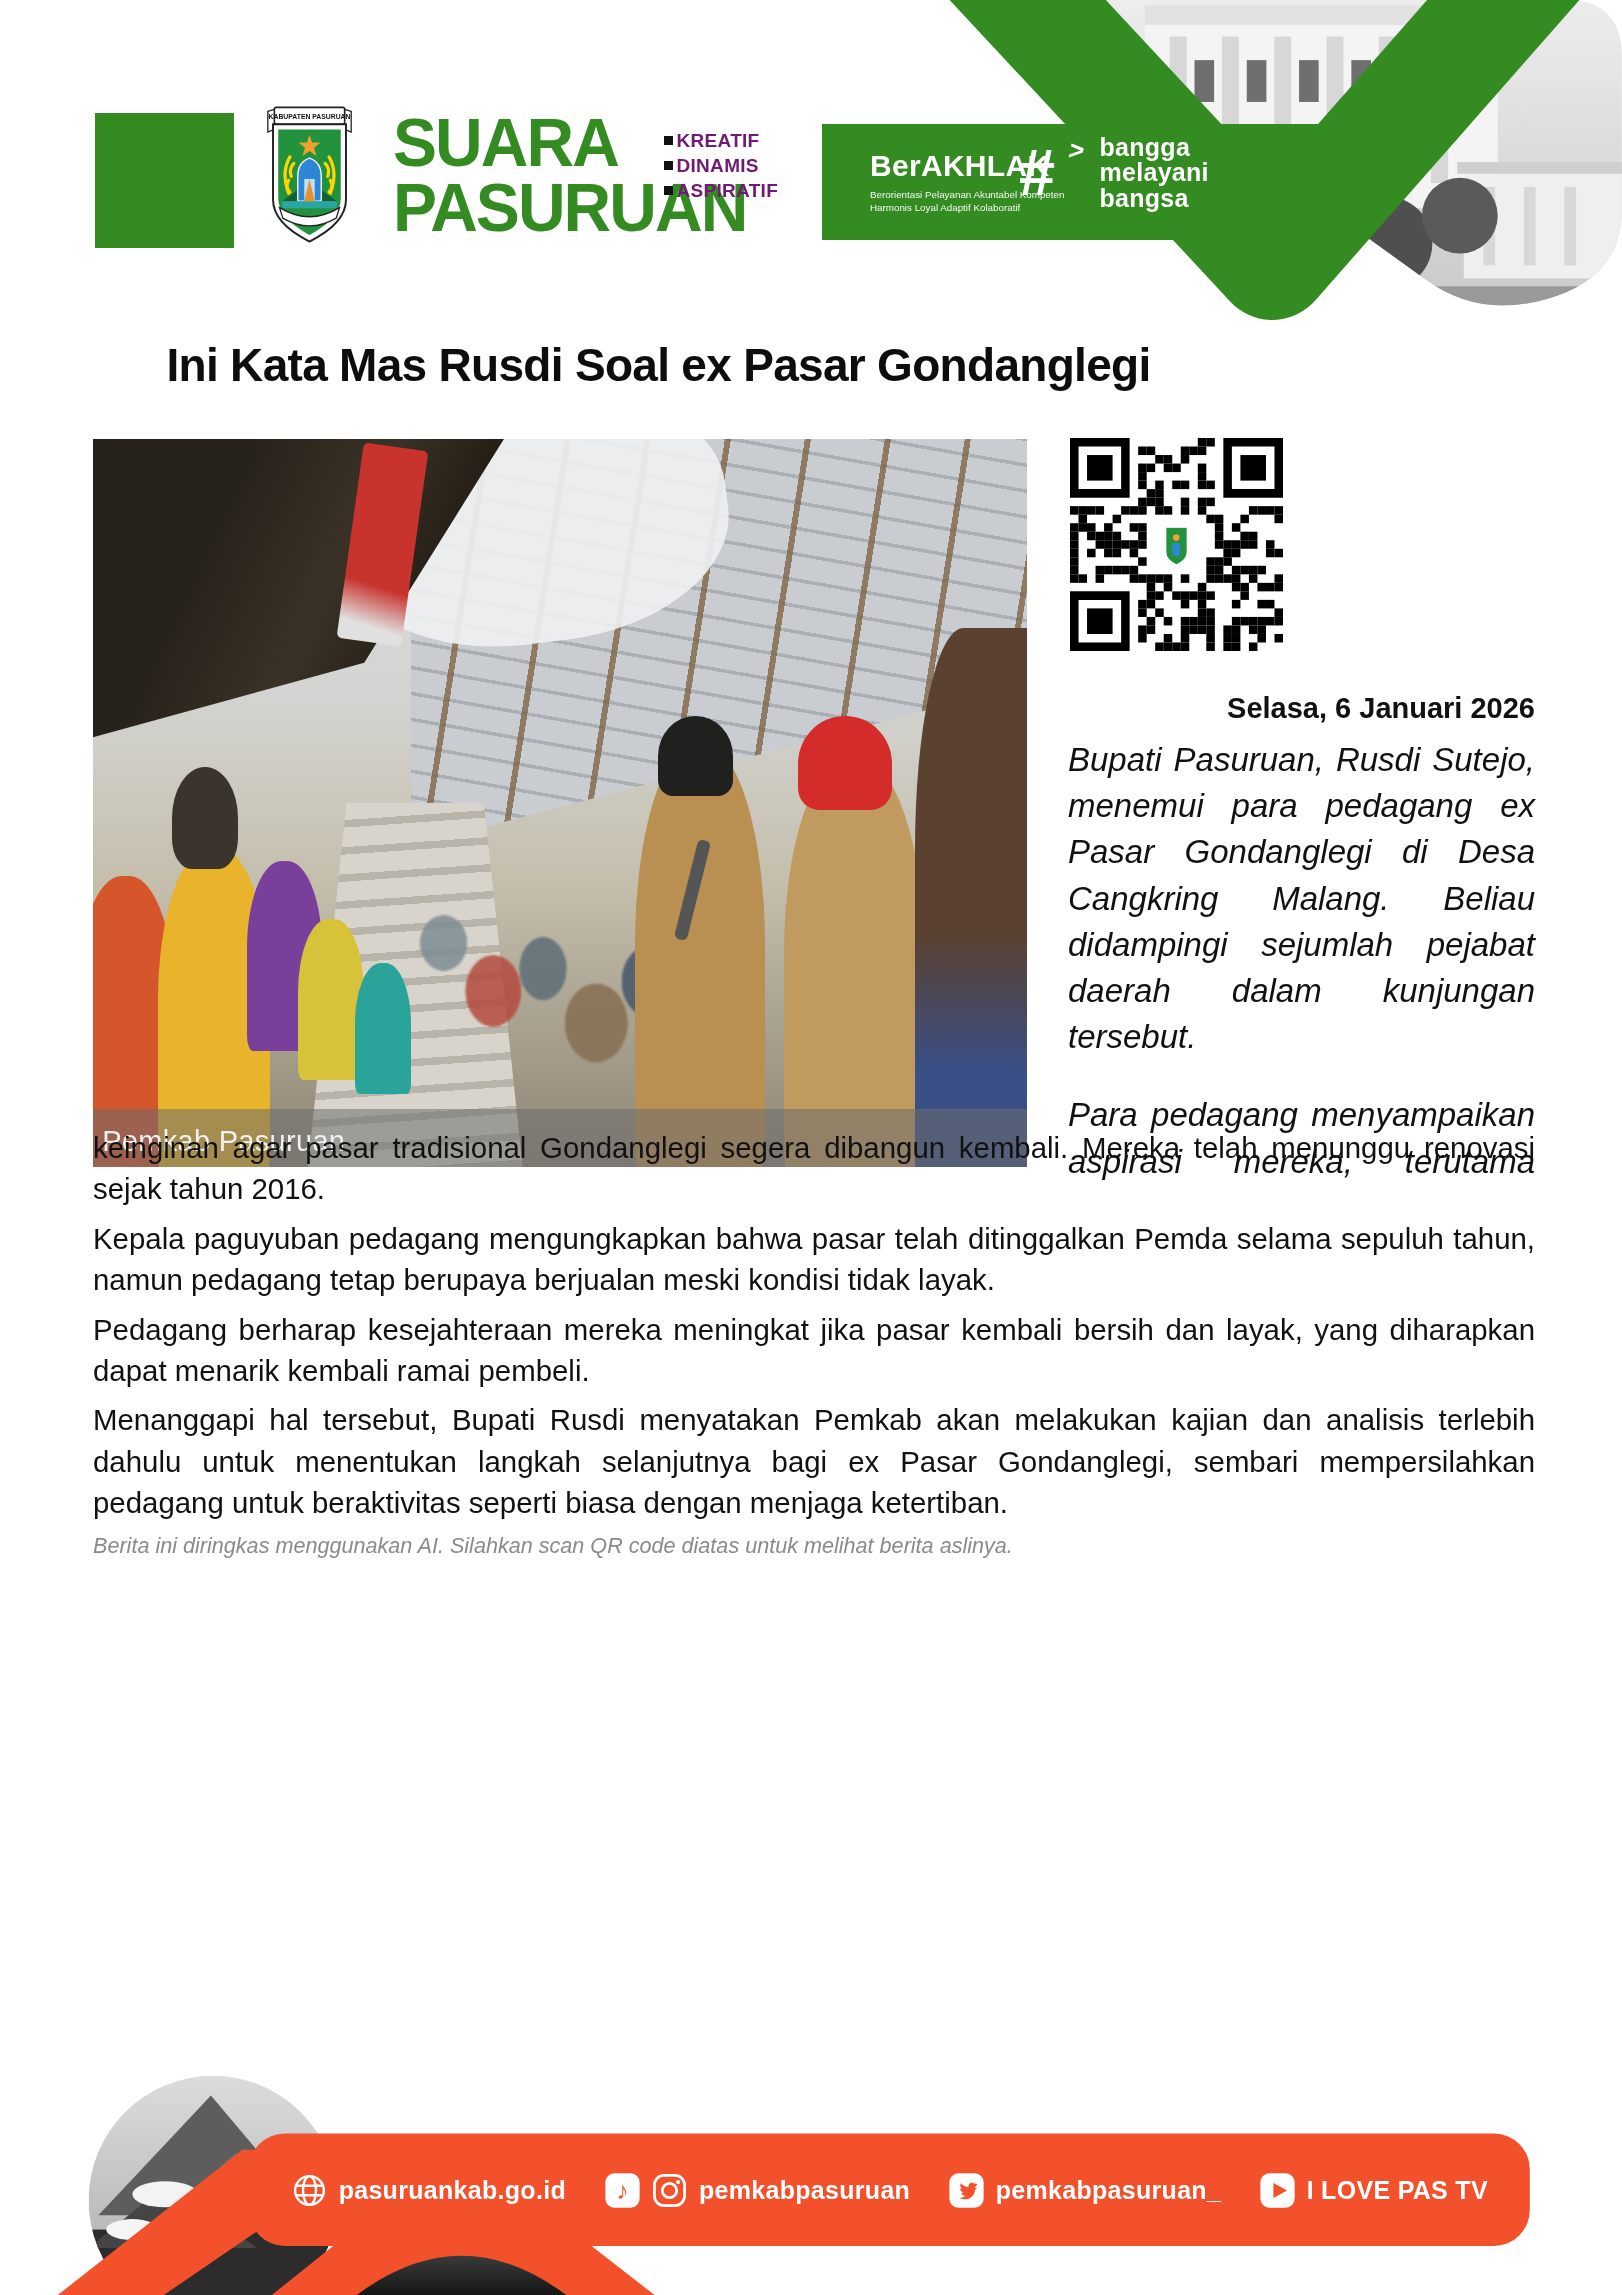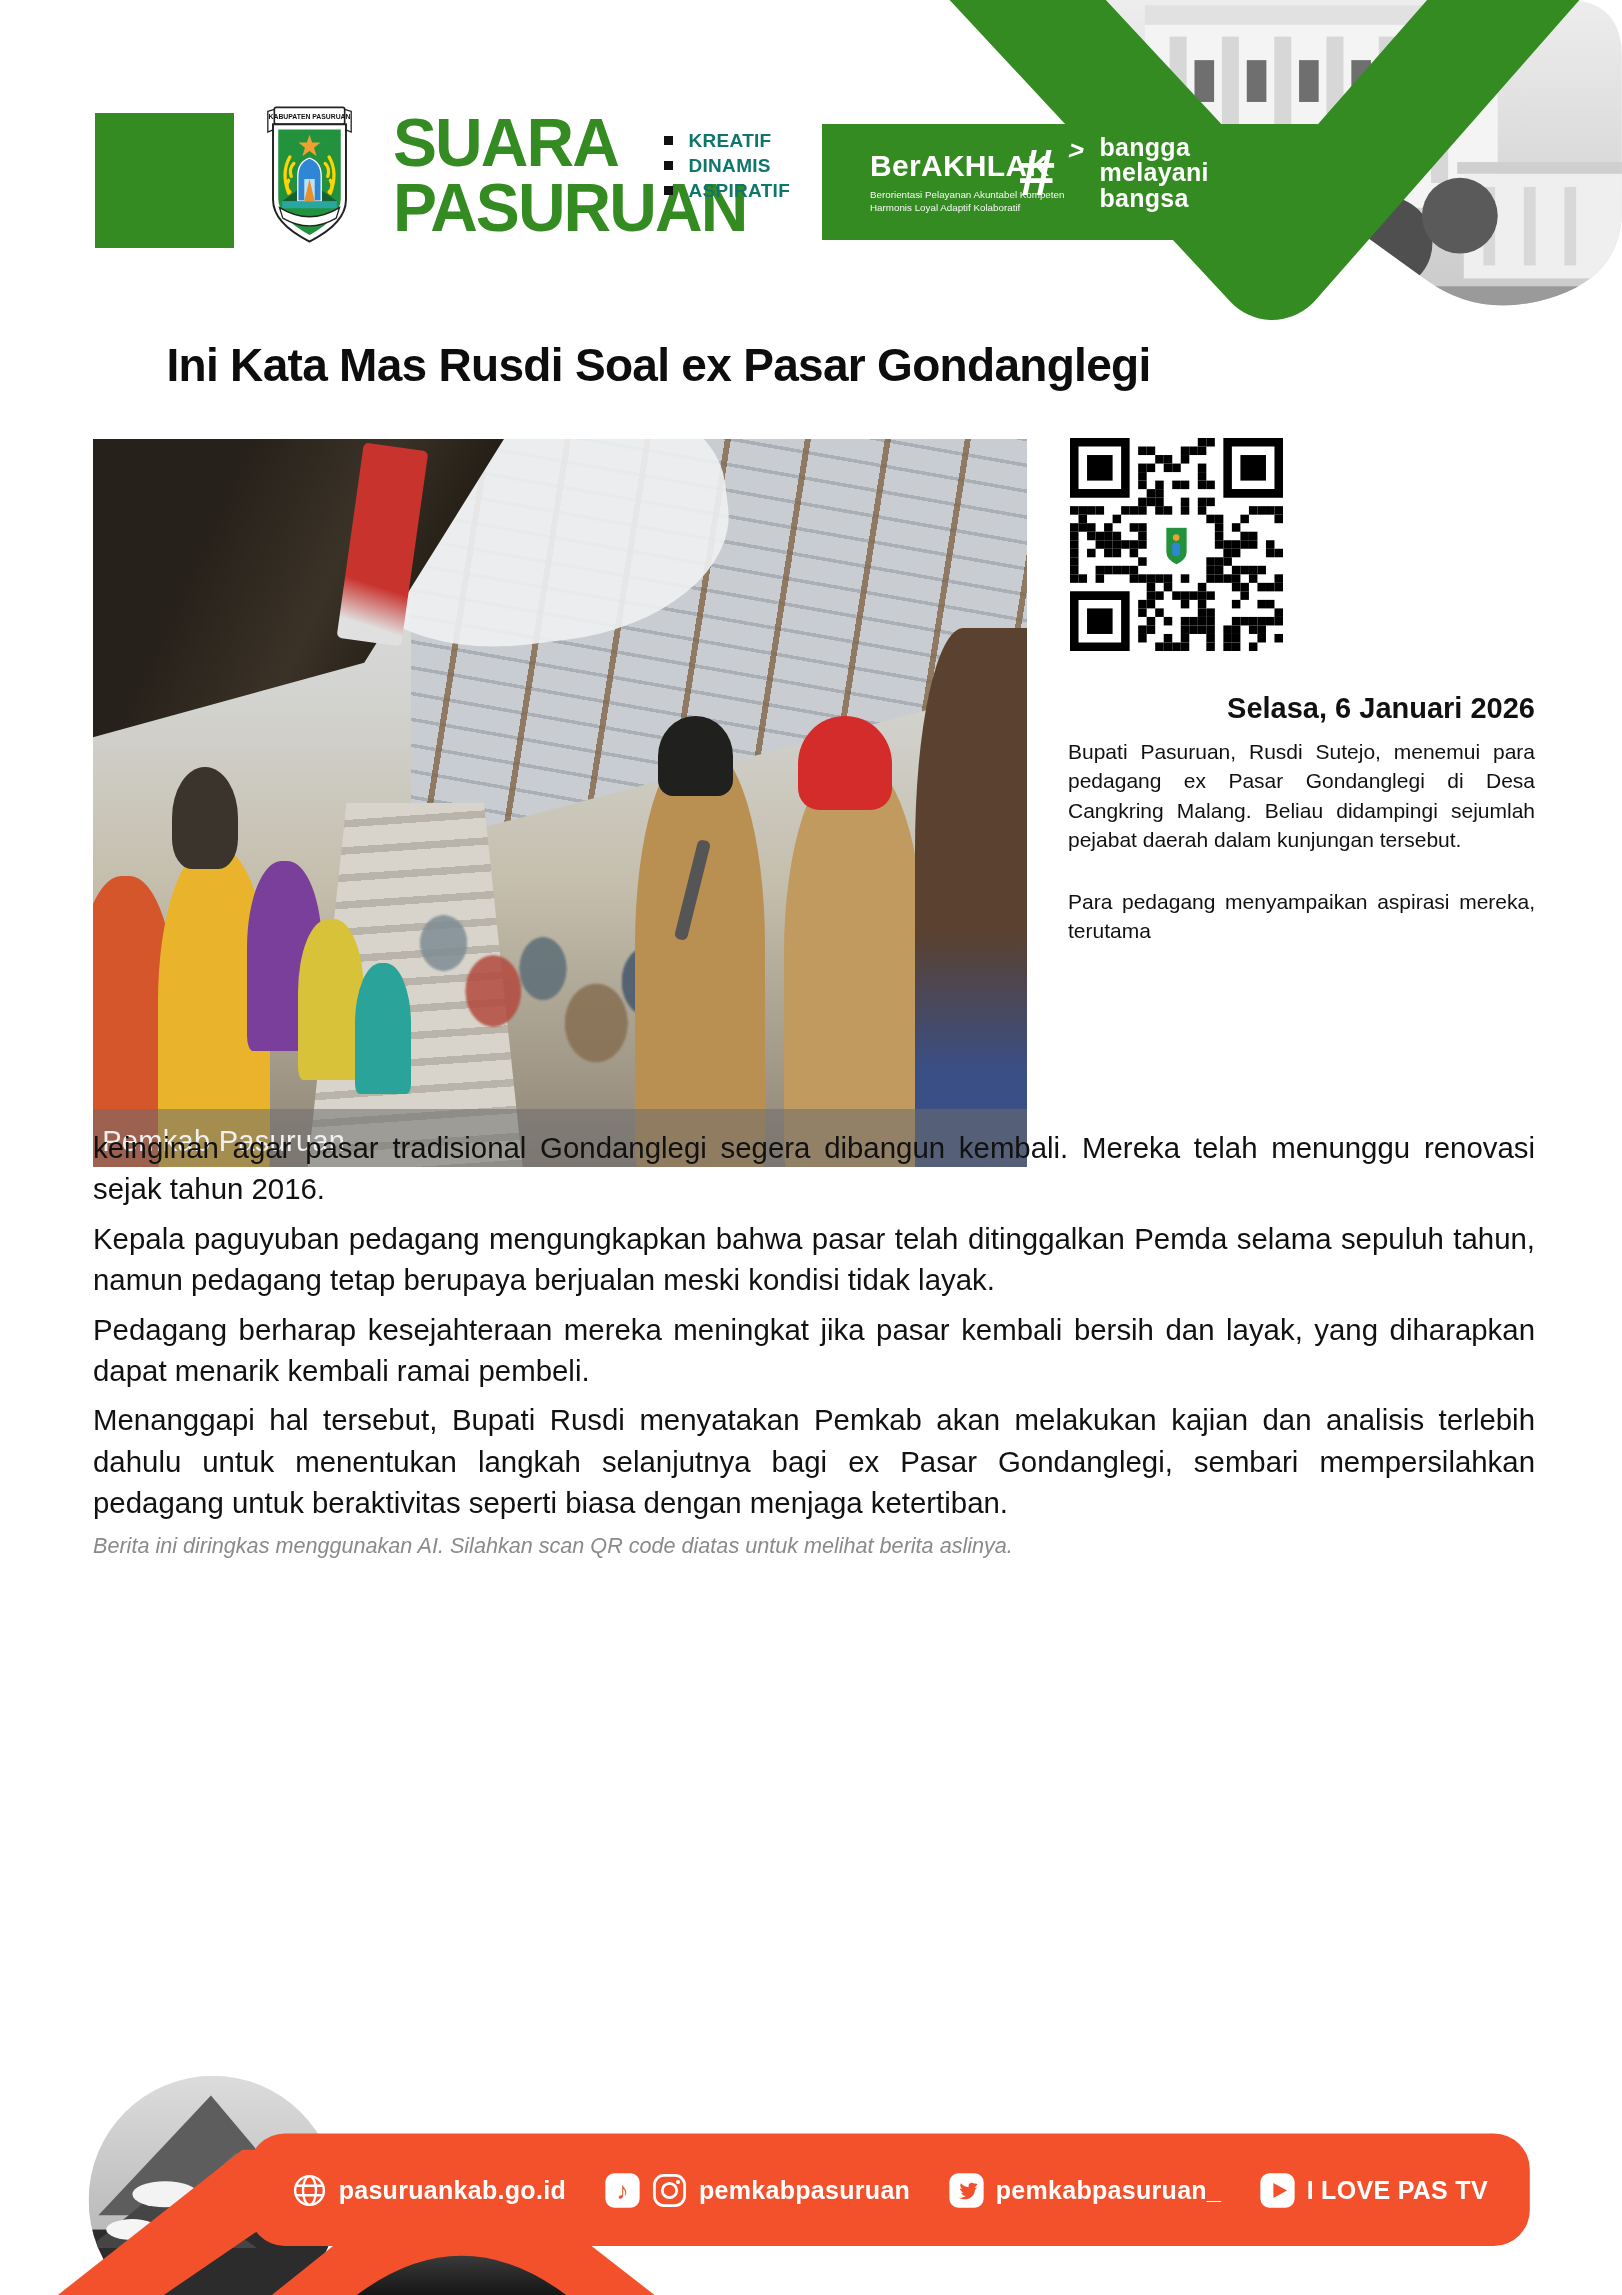--- a/index.html
+++ b/index.html
@@ -6,22 +6,22 @@
   #page{position:relative;width:1623px;height:2295px;background:#fff;overflow:hidden;
         font-family:"Liberation Sans",sans-serif;color:#111;padding-left:29px;}
   .abs{position:absolute;}
 
   
   .green-block{left:95px;top:113px;width:139px;height:135px;background:var(--green);}
   .brand{left:393px;top:110px;line-height:.96;font-weight:700;color:var(--green);
          letter-spacing:-2px;transform:scaleX(.97);transform-origin:left top;}
   .brand div{font-size:68px;}
   .tagline{left:664px;top:128px;}
-  .tagline .tl{display:flex;align-items:center;gap:16px;font-size:19px;font-weight:700;
-               letter-spacing:0.3px;line-height:1.32;color:#0f766e;}
+  .tagline .tl{display:flex;align-items:center;gap:4px;font-size:19px;font-weight:700;
+               letter-spacing:0.3px;line-height:1.32;color:#701a75;}
   .sq{width:8.5px;height:8.5px;background:#111;display:inline-block;flex:0 0 auto;}
 
   .band{left:822px;top:124px;width:495px;height:116px;background:var(--green);color:#fff;}
   .berakhlak{position:absolute;left:48px;top:25px;}
   .berakhlak .bt{font-size:30px;font-weight:700;letter-spacing:0.3px;position:relative;display:inline-block;}
   .berakhlak .chev{position:absolute;right:-19.6px;top:-14.4px;font-size:26px;font-weight:700;transform:skewX(-12deg);}
   .berakhlak .sub{font-size:9.8px;line-height:1.35;margin-top:5.2px;opacity:.95;}
   .hashtag{position:absolute;left:196px;top:10.5px;display:flex;align-items:center;}
   .hashtag .hsym{font-size:65px;font-weight:700;font-style:italic;margin-right:1.3px;line-height:1;}
   .hashtag .hw{font-size:25px;font-weight:700;line-height:1.02;letter-spacing:0.3px;margin-left:44px;}
@@ -60,21 +60,21 @@
      filter:blur(1.3px);opacity:.85;}
   .ph-fig{border-radius:46% 46% 8% 8%;}
   .caption-band{left:0;bottom:0;width:100%;height:58px;background:rgba(110,110,110,.55);}
   .caption{left:9.2px;bottom:9.2px;font-size:29px;color:#f0f0f0;letter-spacing:0.3px;}
 
   
   .qr{left:1070px;top:438px;width:213px;height:213px;background:#fff;}
 
   
   .date{left:1068px;top:692px;width:467px;font-size:29px;font-weight:700;text-align:right;}
-  .col{left:1068px;top:737px;width:467px;font-size:21px;line-height:1.4;text-align:justify;}
+  .col{left:1068px;top:737px;width:467px;font-size:33px;line-height:1.4;text-align:justify;font-style:italic;}
   .col p{margin:0 0 7.9px 0;}
   .col p.cont{text-align-last:justify;margin-bottom:0;margin-top:32px;}
   .fulltext{left:93px;top:1127px;width:1442px;font-size:29.4px;line-height:1.4;text-align:justify;}
   .fulltext p{margin:0 0 8.5px 0;}
   .ai-note{font-size:21.6px;font-style:italic;color:#8a8a8a;margin-top:6.5px;text-align:left;}
 
   
   .footer-row{left:249px;top:2134px;width:1281px;height:113px;display:flex;align-items:center;
       justify-content:center;gap:38px;color:#fff;z-index:5;}
   .fitem{display:flex;align-items:center;gap:10.5px;font-size:25px;font-weight:700;letter-spacing:0.3px;}

